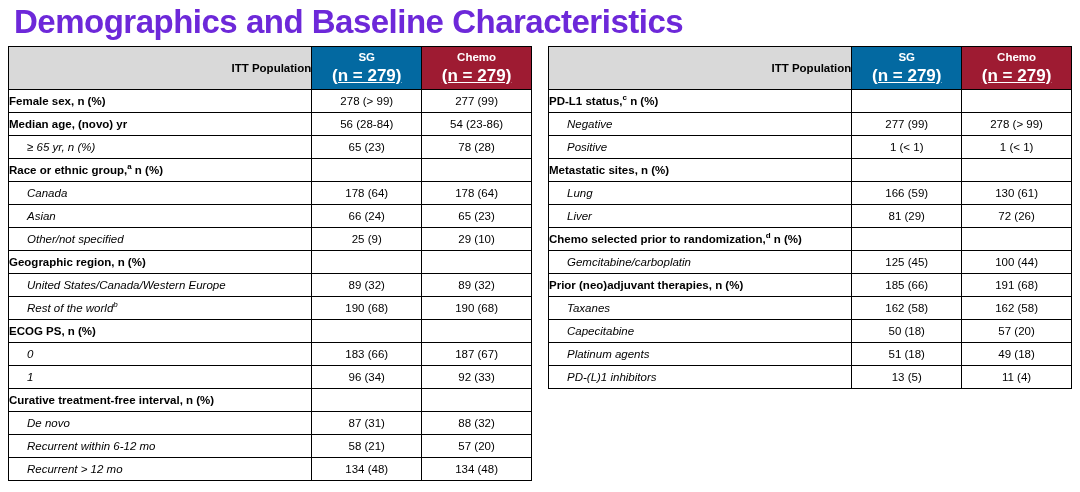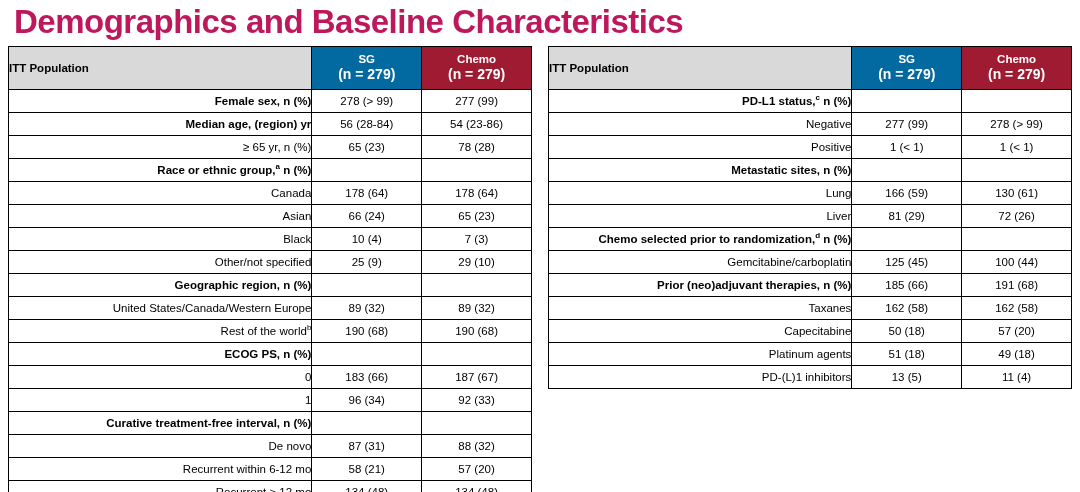--- a/index.html
+++ b/index.html
@@ -16,21 +16,21 @@
   }
   .slide {
     position: relative;
     width: 1080px;
     height: 492px;
     box-sizing: border-box;
   }
   .slide-title {
     font-size: 33px;
     font-weight: bold;
-    color: #be185d;
+    color: #6d28d9;
     letter-spacing: -0.5px;
     padding: 2px 12px 0 14px;
     line-height: 40px;
     white-space: nowrap;
   }
   .tables-row {
     display: flex;
     gap: 16px;
     padding: 4px 8px 0 8px;
     box-sizing: border-box;
@@ -54,40 +54,41 @@
     height: 42px;
     font-size: 11.5px;
     font-weight: bold;
     text-align: center;
     line-height: 1.25;
     color: #ffffff;
   }
   th.col-label {
     background: #d9d9d9;
     color: #000000;
-    text-align: left;
+    text-align: right;
     padding: 0 0 4px 5px;
     vertical-align: bottom;
     font-weight: bold;
   }
   th.col-sg { background: #0369a1; }
   th.col-chemo { background: #9e1b32; }
-  th .hdr-sub { font-weight: bold; display: block; font-size: 14px; }
+  th .hdr-sub { font-weight: bold; display: block; font-size: 17px; text-decoration: underline; }
   tbody td {
     height: 22px;
     line-height: 15px;
   }
   td.lbl {
-    text-align: right;
+    text-align: left;
     padding-left: 5px;
     font-weight: bold;
   }
   td.lbl.ind {
     font-weight: normal;
-    padding-left: 4px;
+    padding-left: 18px;
+    font-style: italic;
   }
   td.val {
     text-align: center;
     font-weight: normal;
   }
   sup { font-size: 8px; vertical-align: super; line-height: 0; }
   
   col.c-label { width: 58%; }
   col.c-sg { width: 21%; }
   col.c-chemo { width: 21%; }
@@ -121,21 +122,21 @@
             </th>
           </tr>
         </thead>
         <tbody id="left-body">
             <tr>
               <td class="lbl">Female sex, n (%)</td>
               <td class="val">278 (&gt; 99)</td>
               <td class="val">277 (99)</td>
             </tr>
             <tr>
-              <td class="lbl">Median age, (region) yr</td>
+              <td class="lbl">Median age, (novo) yr</td>
               <td class="val">56 (28-84)</td>
               <td class="val">54 (23-86)</td>
             </tr>
             <tr>
               <td class="lbl ind">≥ 65 yr, n (%)</td>
               <td class="val">65 (23)</td>
               <td class="val">78 (28)</td>
             </tr>
             <tr>
               <td class="lbl">Race or ethnic group,<sup>a</sup> n (%)</td>
@@ -144,25 +145,20 @@
             </tr>
             <tr>
               <td class="lbl ind">Canada</td>
               <td class="val">178 (64)</td>
               <td class="val">178 (64)</td>
             </tr>
             <tr>
               <td class="lbl ind">Asian</td>
               <td class="val">66 (24)</td>
               <td class="val">65 (23)</td>
-            </tr>
-            <tr>
-              <td class="lbl ind">Black</td>
-              <td class="val">10 (4)</td>
-              <td class="val">7 (3)</td>
             </tr>
             <tr>
               <td class="lbl ind">Other/not specified</td>
               <td class="val">25 (9)</td>
               <td class="val">29 (10)</td>
             </tr>
             <tr>
               <td class="lbl">Geographic region, n (%)</td>
               <td class="val"></td>
               <td class="val"></td>

